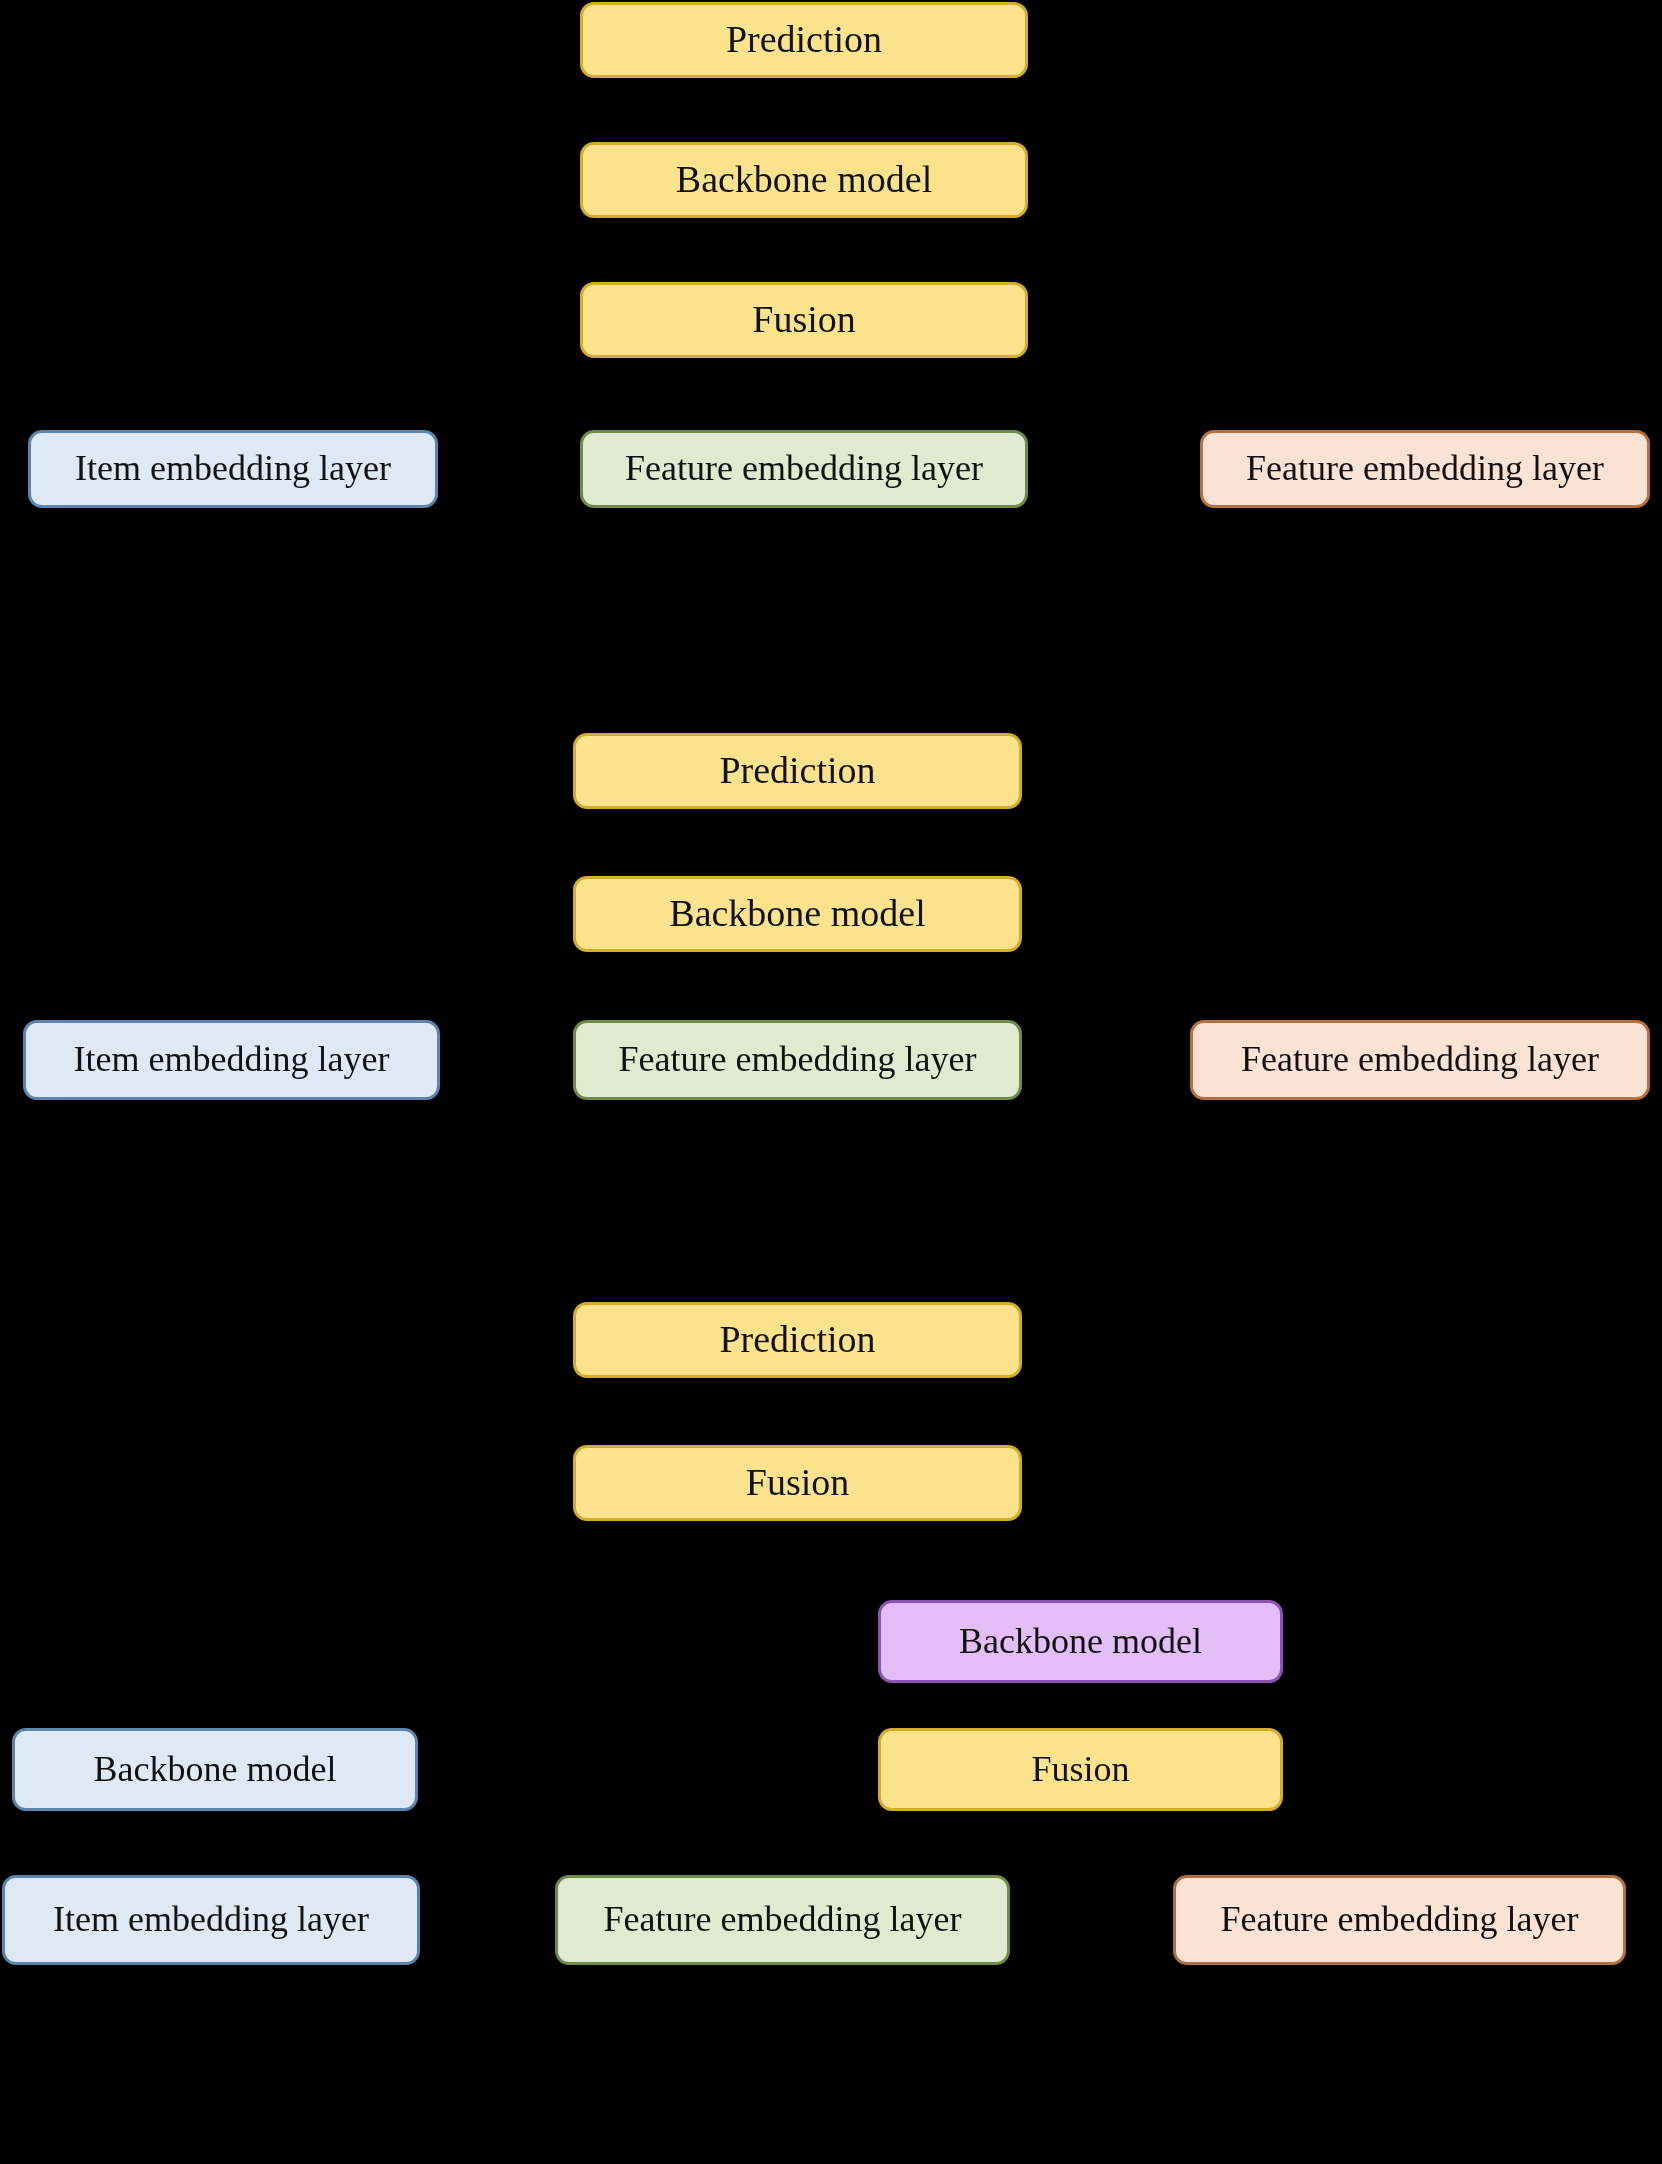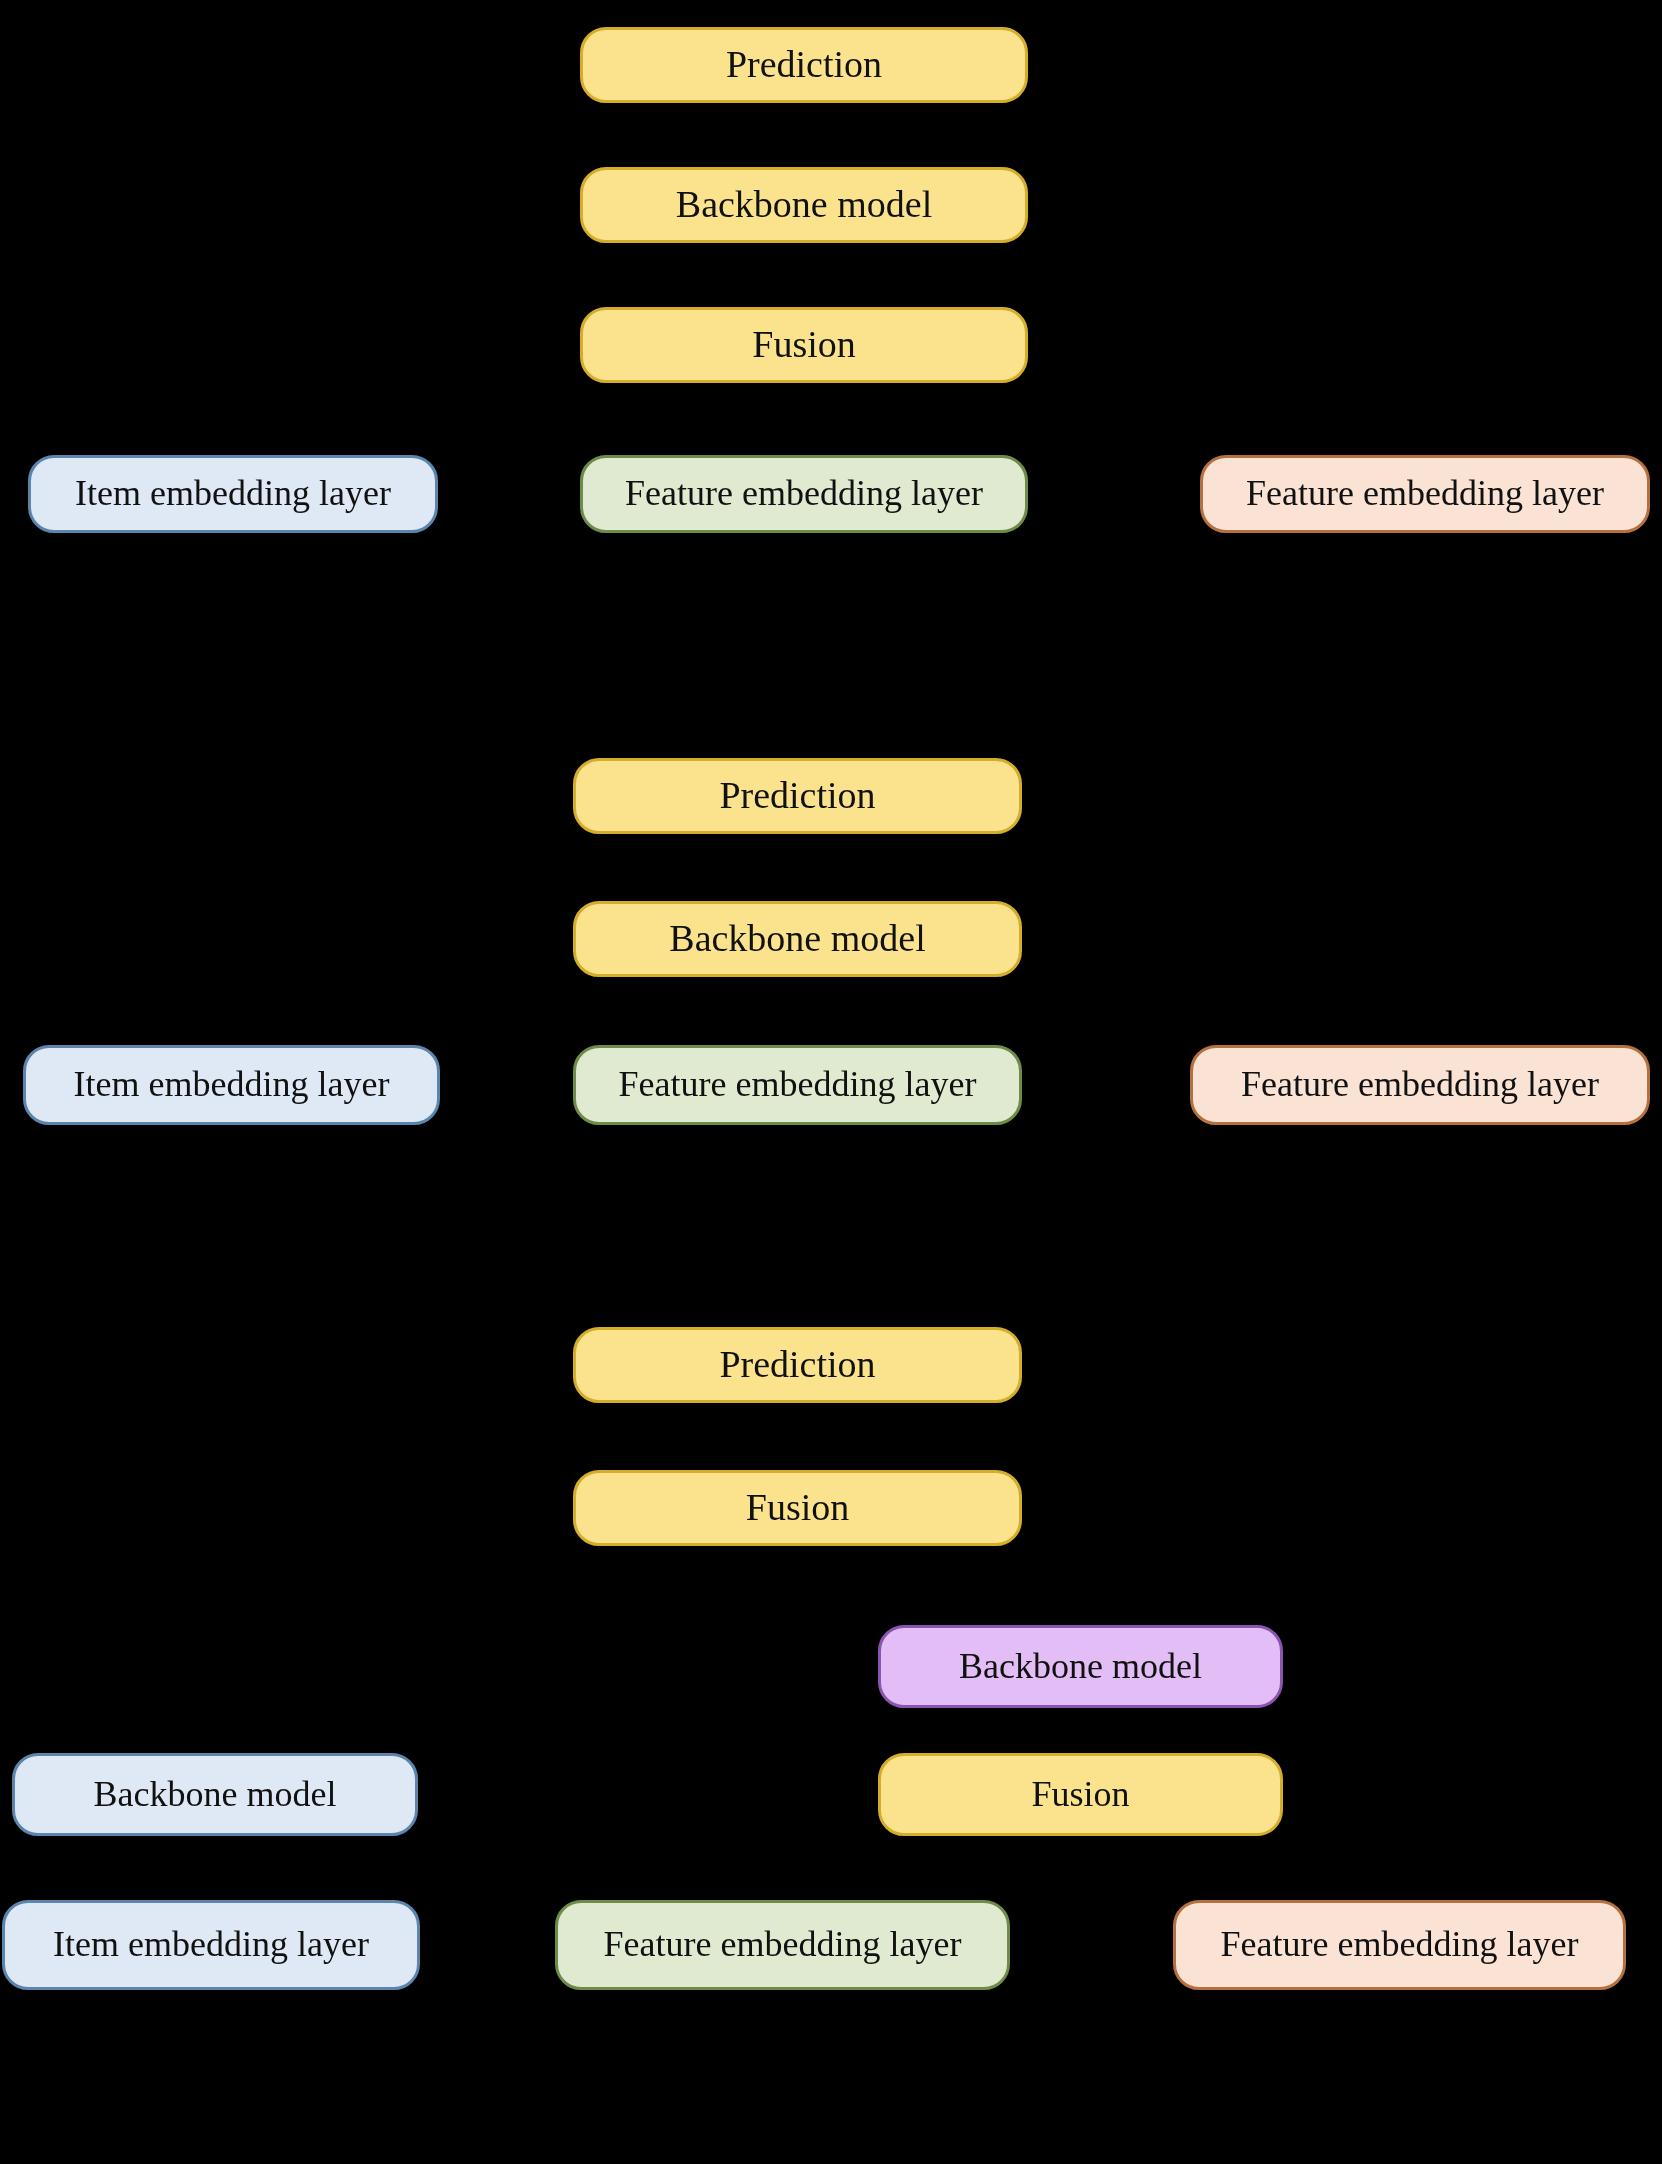--- a/index.html
+++ b/index.html
@@ -14,28 +14,27 @@
     background: #000000;
     overflow: hidden;
     font-family: "Liberation Serif", "DejaVu Serif", serif;
   }
   .node {
     position: absolute;
     box-sizing: border-box;
     display: flex;
     align-items: center;
     justify-content: center;
-    border-radius: 26px;
+    border-radius: 14px;
     border-style: solid;
     border-width: 3px;
     text-align: center;
     line-height: 1.1;
     white-space: nowrap;
     box-shadow: 3px 4px 0 rgba(0,0,0,0.35);
-    margin-top: 25px;
   }
   .node .label {
     display: block;
     padding: 0 10px;
     color: #111111;
   }
   
   .t-yellow { background: #fbe38e; border-color: #d4ad2a; }
   .t-blue   { background: #dfe9f5; border-color: #5b85ad; }
   .t-green  { background: #dfead0; border-color: #6f8b4a; }

